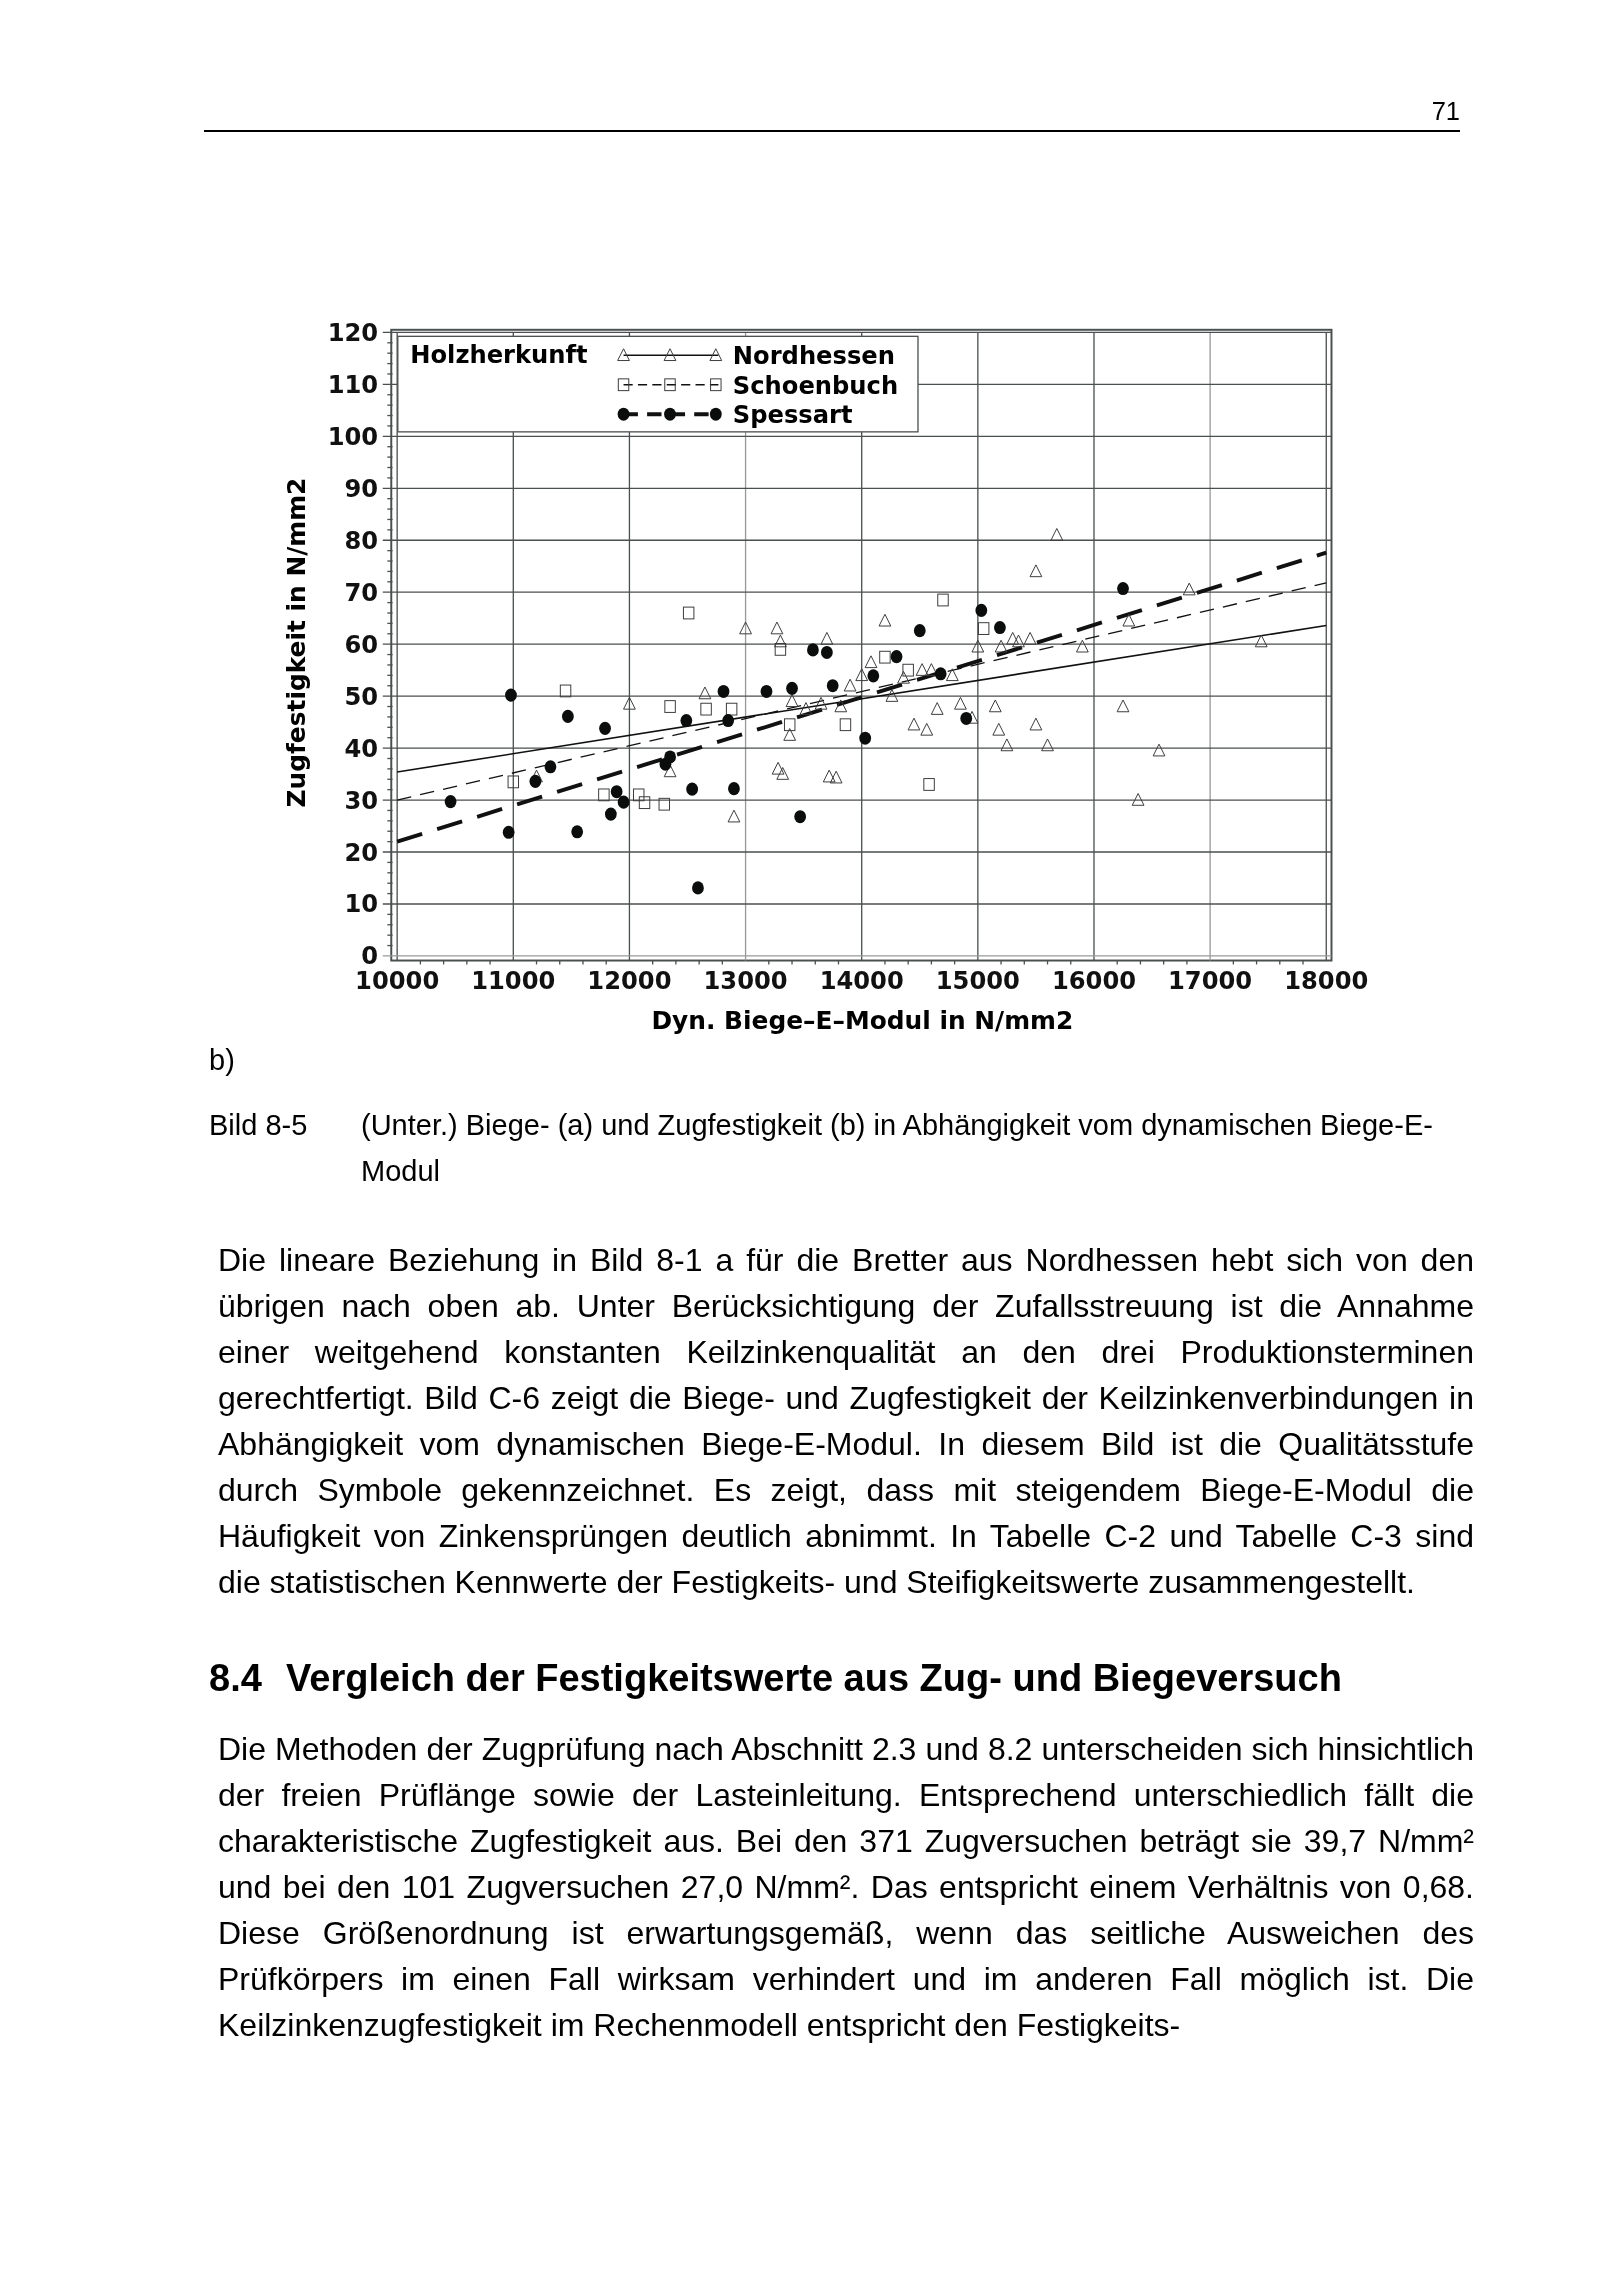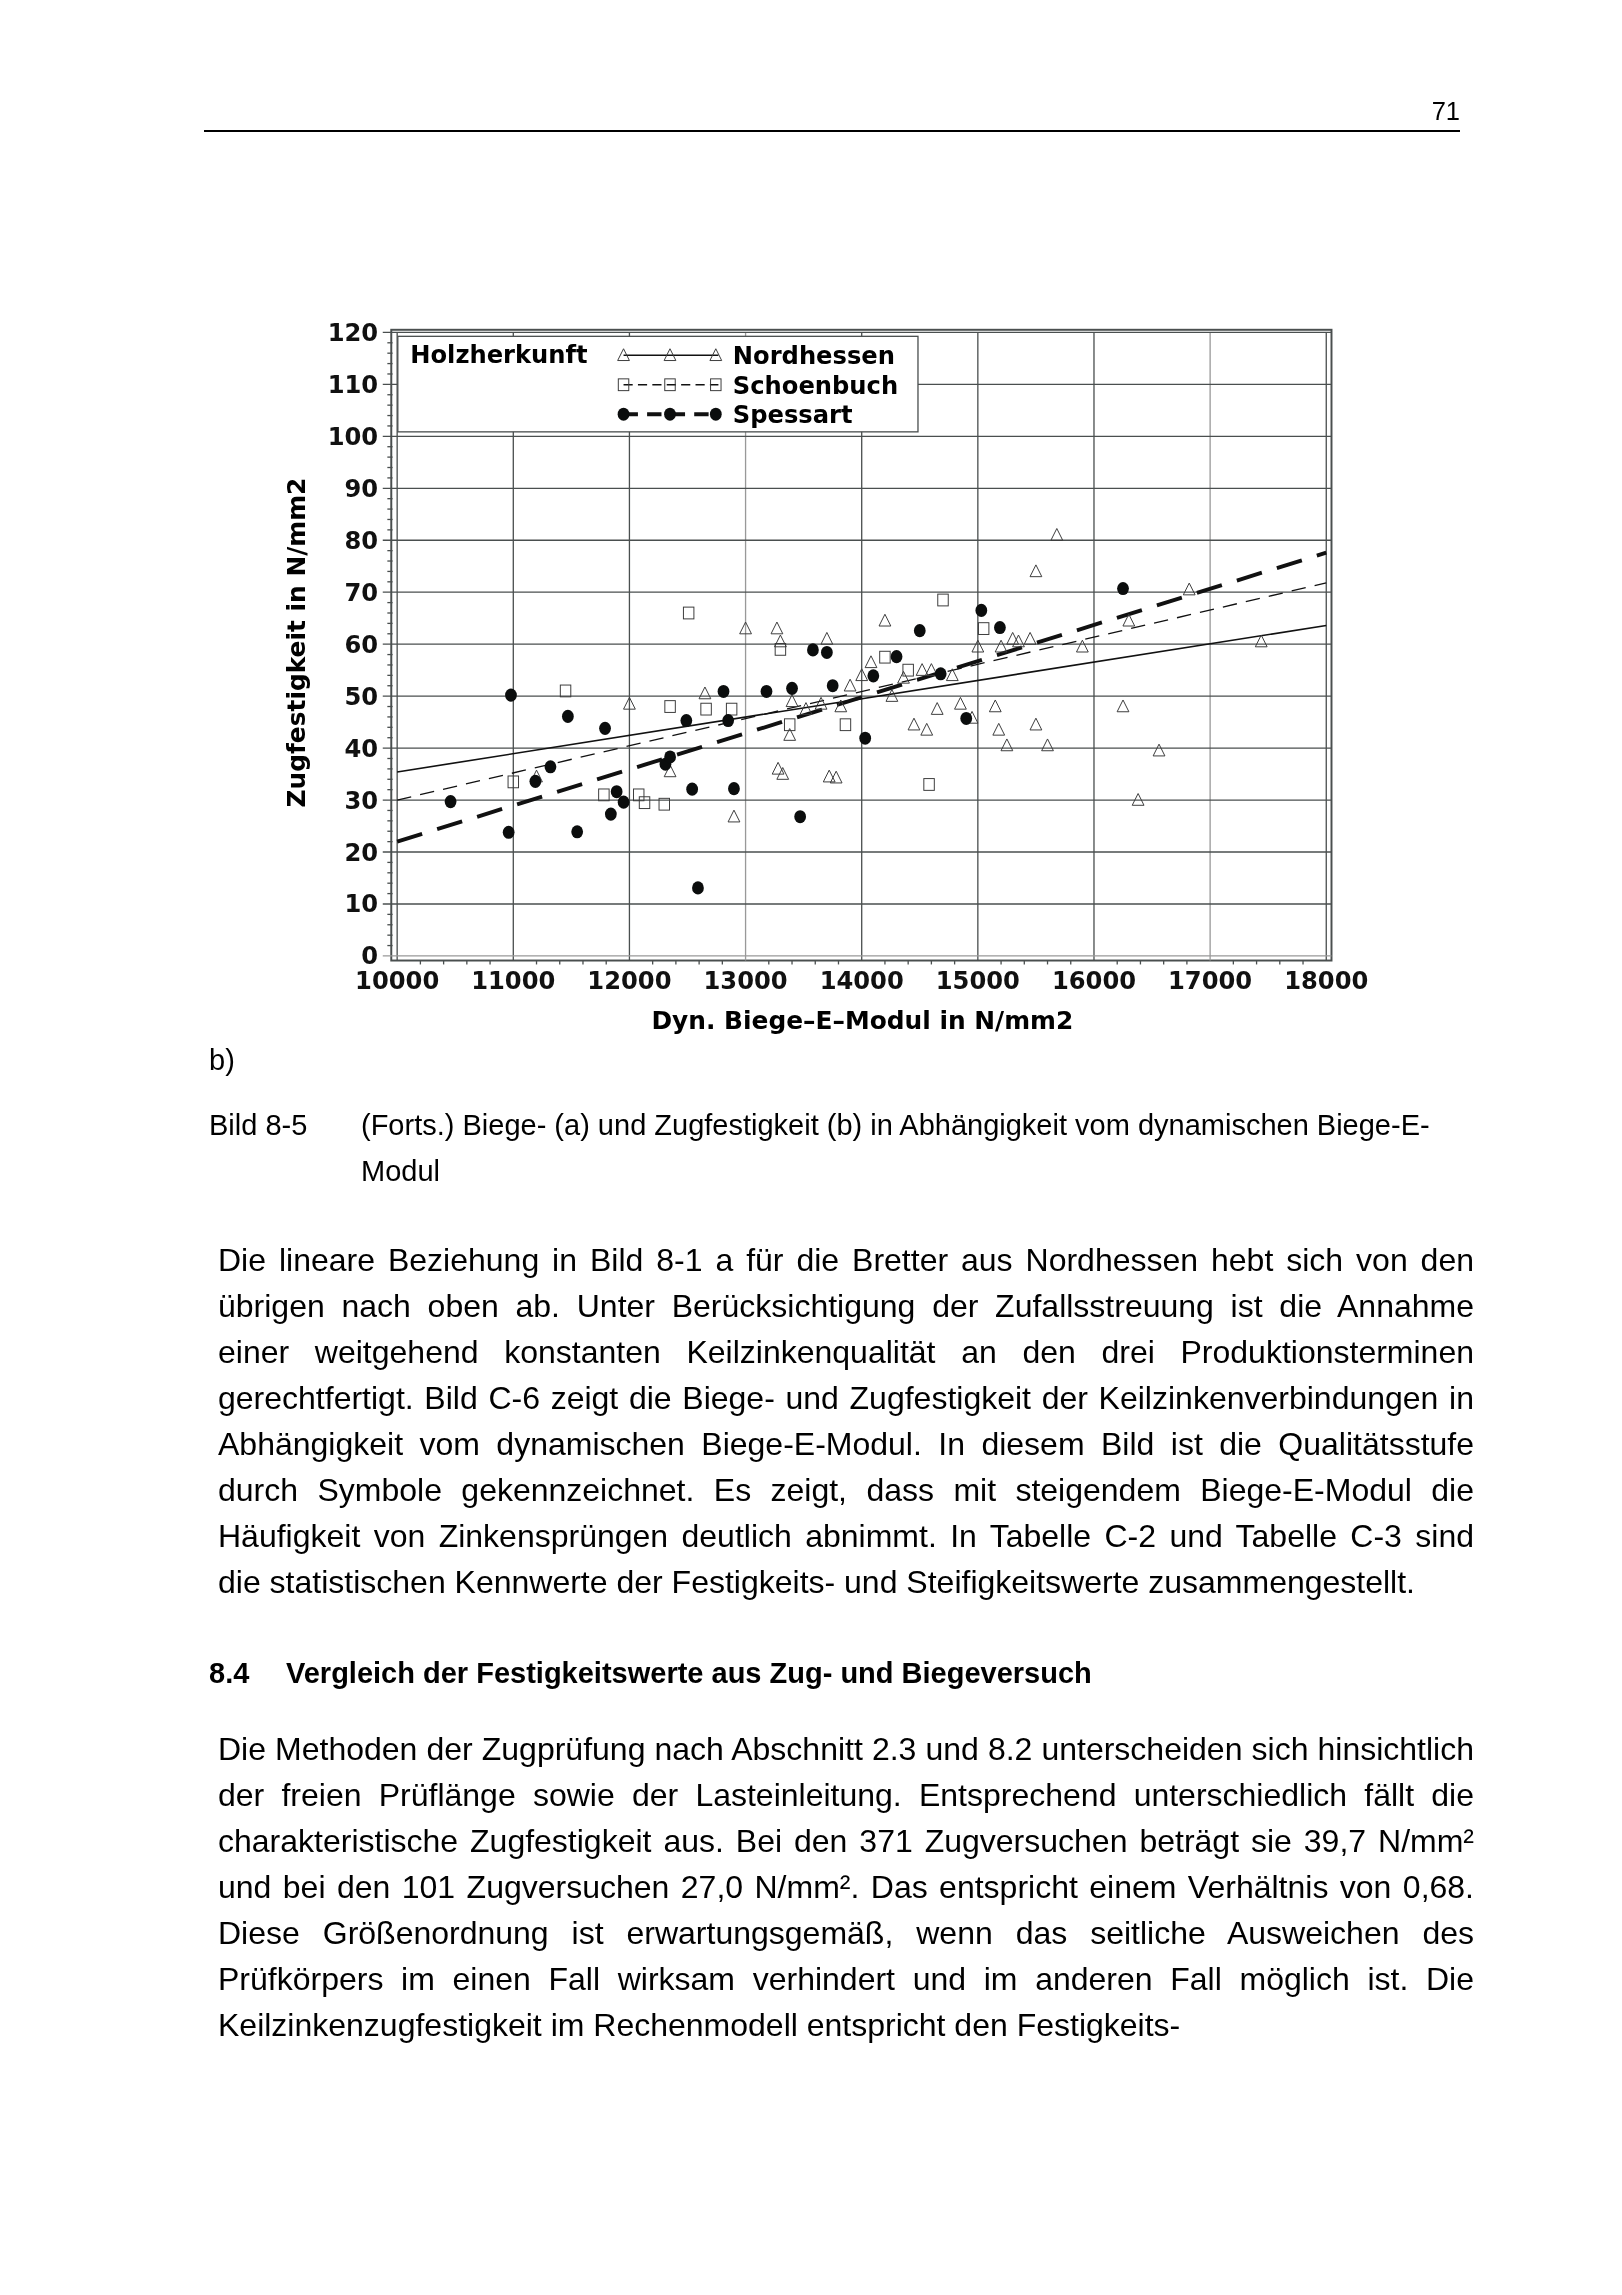--- a/index.html
+++ b/index.html
@@ -14,21 +14,21 @@
   svg text { font-family: "DejaVu Sans", sans-serif; }
 
   .sub-label { position: absolute; left: 209px; top: 1044px; font-size: 29px; }
   .caption { position: absolute; left: 209px; top: 1102px; width: 1256px; font-size: 29px; line-height: 46px; }
   .caption-num { position: absolute; left: 0; top: 0; }
   .caption-text { position: absolute; left: 152px; top: 0; width: 1106px; }
 
   .body-text { position: absolute; left: 218px; width: 1256px; font-size: 32px; line-height: 46px;
                text-align: justify; }
   .p1 { top: 1237px; }
-  .heading { position: absolute; left: 209px; top: 1657px; font-size: 29px; font-weight: bold; }
+  .heading { position: absolute; left: 209px; top: 1657px; font-size: 38px; font-weight: bold; }
   .heading-num { display: inline-block; width: 77px; }
   .p2 { top: 1726px; }
 </style>
 </head>
 <body>
 
 <div class="header">
   <div class="header-page">71</div>
   <div class="header-rule"></div>
 </div>
@@ -285,21 +285,21 @@
       <ellipse cx="1024" cy="633" rx="9" ry="10" fill="#0b0d0d"></ellipse>
       <ellipse cx="1094" cy="633" rx="9" ry="10" fill="#0b0d0d"></ellipse>
       <text x="1120" y="647" font-size="37" font-weight="bold">Spessart</text>
     </svg>
 </div>
 
 <div class="sub-label">b)</div>
 
 <div class="caption">
   <span class="caption-num">Bild 8-5</span>
-  <span class="caption-text">(Forts.) Biege- (a) und Zugfestigkeit (b) in Abhängigkeit vom dynamischen Biege-E-Modul</span>
+  <span class="caption-text">(Unter.) Biege- (a) und Zugfestigkeit (b) in Abhängigkeit vom dynamischen Biege-E-Modul</span>
 </div>
 
 <div class="body-text p1">Die lineare Beziehung in Bild 8-1 a für die Bretter aus Nordhessen hebt sich von den übrigen nach oben ab. Unter Berücksichtigung der Zufallsstreuung ist die Annahme einer weitgehend konstanten Keilzinkenqualität an den drei Produktionsterminen gerechtfertigt. Bild C-6 zeigt die Biege- und Zugfestigkeit der Keilzinkenverbindungen in Abhängigkeit vom dynamischen Biege-E-Modul. In diesem Bild ist die Qualitätsstufe durch Symbole gekennzeichnet. Es zeigt, dass mit steigendem Biege-E-Modul die Häufigkeit von Zinkensprüngen deutlich abnimmt. In Tabelle C-2 und Tabelle C-3 sind die statistischen Kennwerte der Festigkeits- und Steifigkeitswerte zusammengestellt.</div>
 
 <div class="heading">
   <span class="heading-num">8.4</span><span>Vergleich der Festigkeitswerte aus Zug- und Biegeversuch</span>
 </div>
 
 <div class="body-text p2">Die Methoden der Zugprüfung nach Abschnitt 2.3 und 8.2 unterscheiden sich hinsichtlich der freien Prüflänge sowie der Lasteinleitung. Entsprechend unterschiedlich fällt die charakteristische Zugfestigkeit aus. Bei den 371 Zugversuchen beträgt sie 39,7 N/mm² und bei den 101 Zugversuchen 27,0 N/mm². Das entspricht einem Verhältnis von 0,68. Diese Größenordnung ist erwartungsgemäß, wenn das seitliche Ausweichen des Prüfkörpers im einen Fall wirksam verhindert und im anderen Fall möglich ist. Die Keilzinkenzugfestigkeit im Rechenmodell entspricht den Festigkeits-</div>
 

